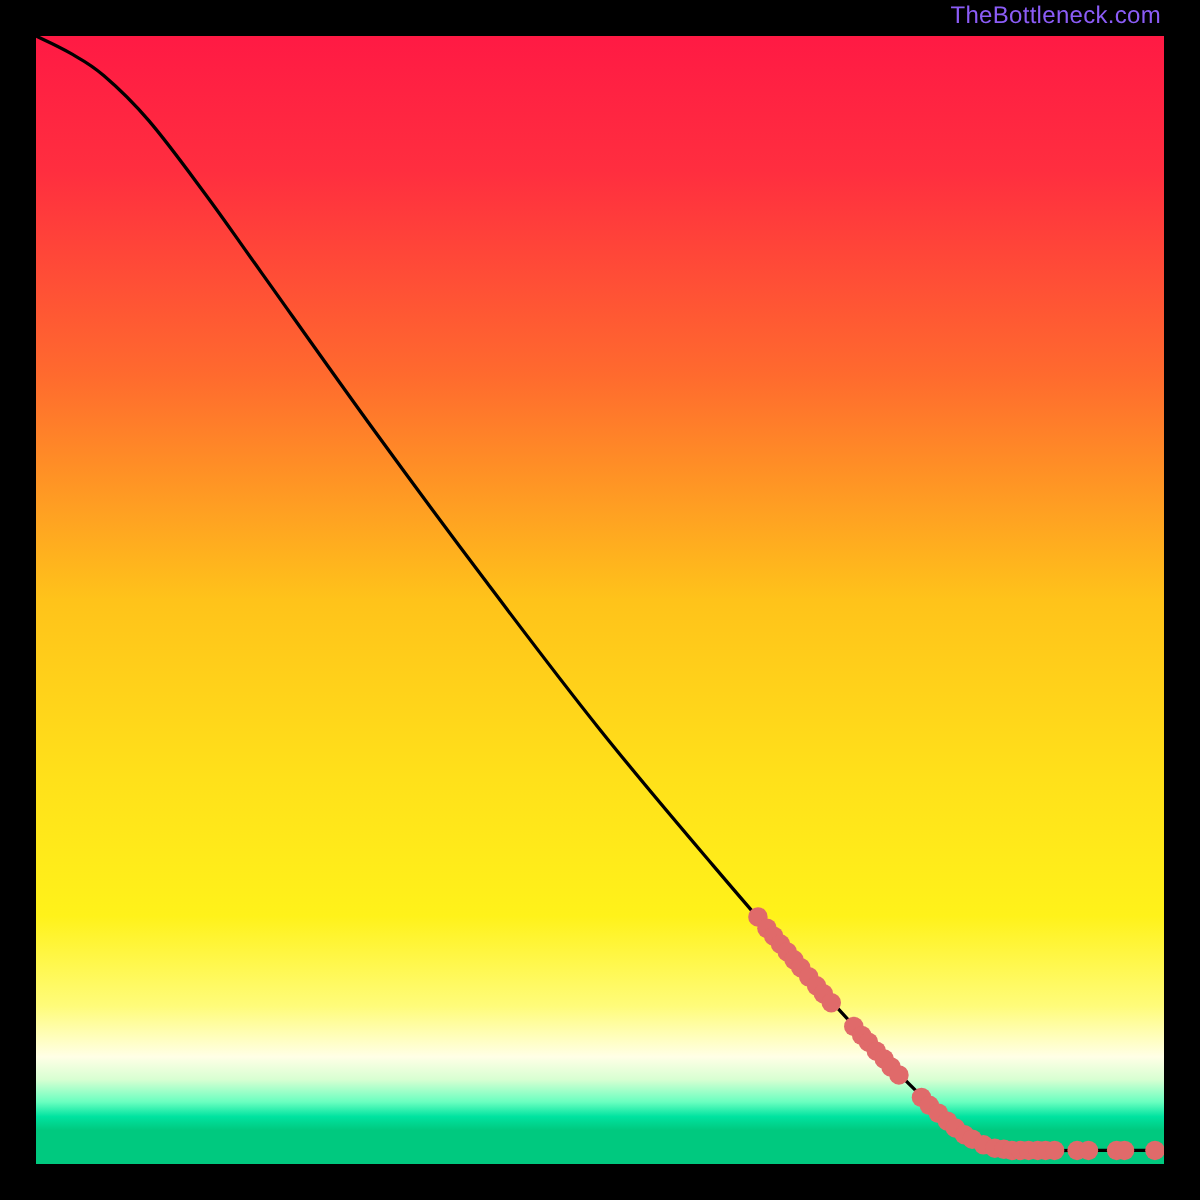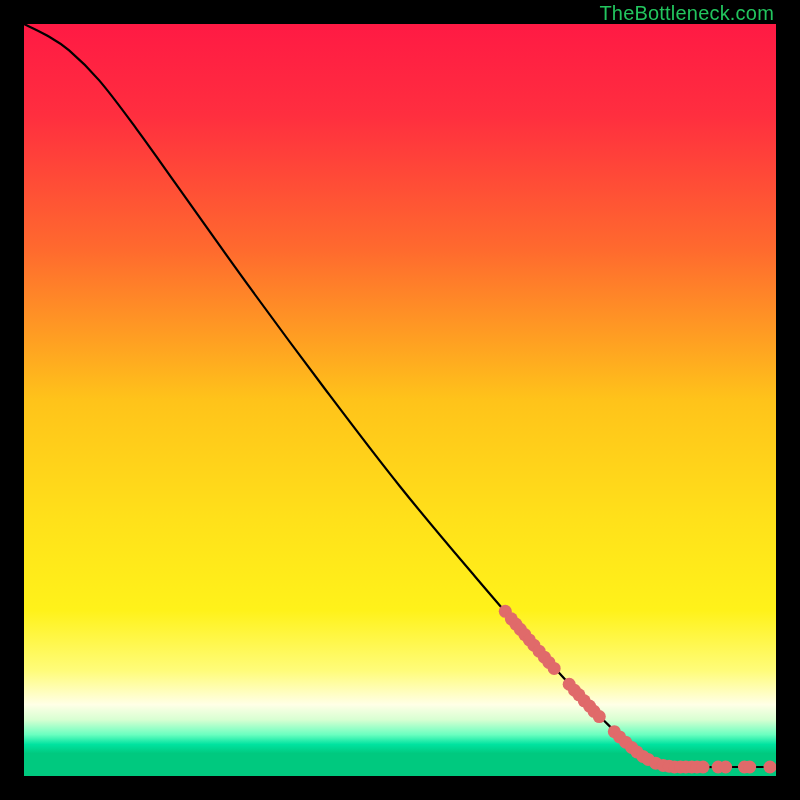--- a/index.html
+++ b/index.html
@@ -23,22 +23,22 @@
     position: absolute;
     left: 0;
     top: 0;
     width: 752px;
     height: 752px;
   }
   .watermark {
     position: absolute;
     top: 2px;
     right: 26px;
-    color: #22c55e;
-    font-size: 20px;
+    color: #8b5cf6;
+    font-size: 16px;
     font-weight: 500;
     letter-spacing: 0.2px;
   }
   svg { display: block; }
 </style>
 </head>
 <body>
 
 <div class="frame">
   <svg class="plot" viewBox="0 0 752 752" preserveAspectRatio="none">

